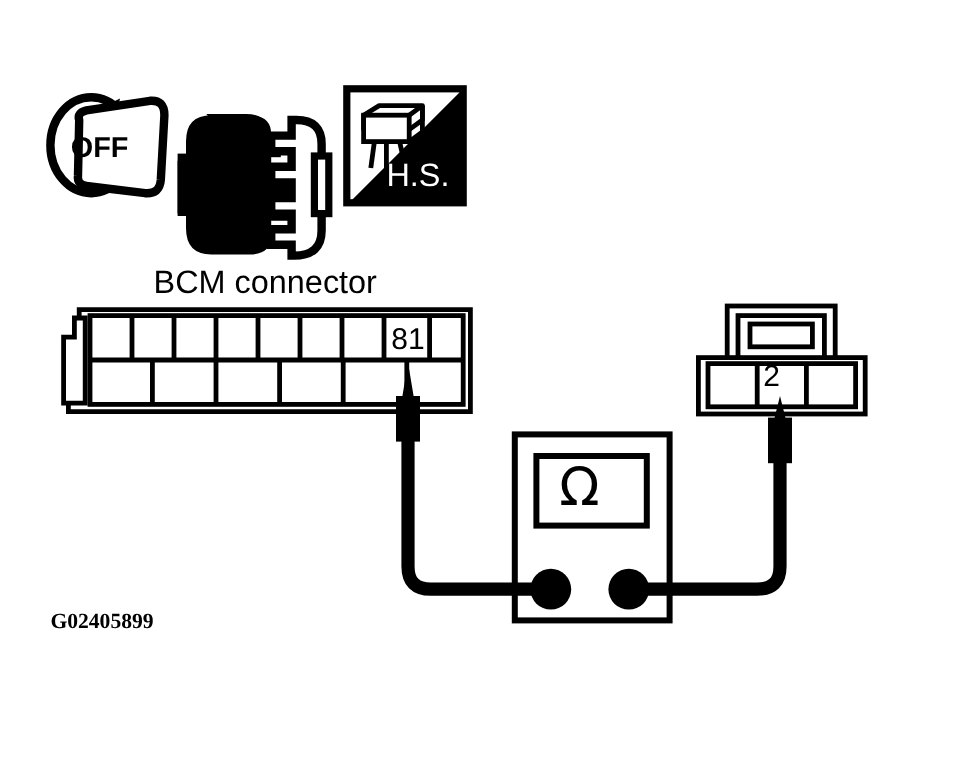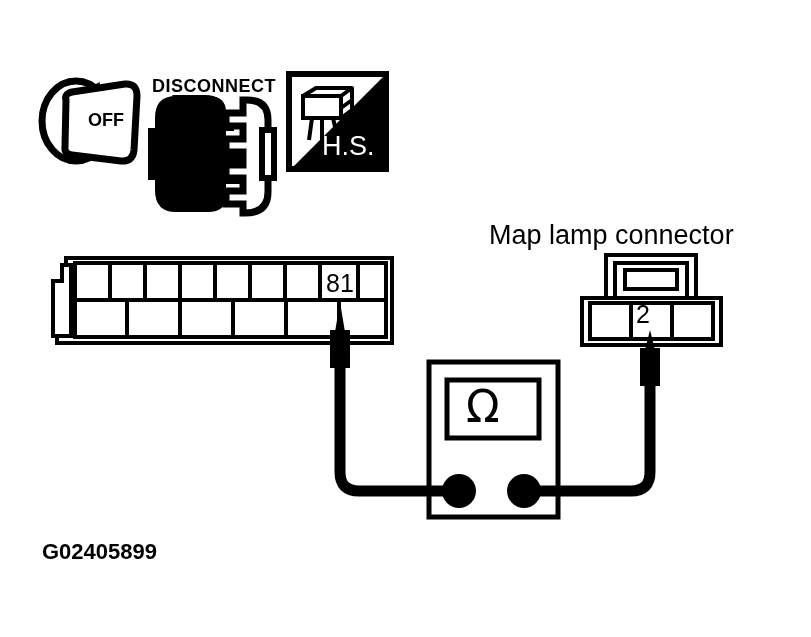--- a/index.html
+++ b/index.html
@@ -37,24 +37,24 @@
     font-size: 27px;
     letter-spacing: 0px;
   }
   #map-title {
     left: 489px;
     top: 220px;
     font-size: 27px;
   }
   #fig-id {
     left: 42px;
-    top: 539px;
-    font-size: 22px;
+    top: 507px;
+    font-size: 18px;
     font-weight: bold;
-    font-family: Liberation Sans, sans-serif;
+    font-family: Liberation Serif, serif;
   }
   .pinnum {
     position: absolute;
     font-size: 25px;
     font-family: "Liberation Sans", sans-serif;
     color: #000000;
     text-align: center;
   }
   #pin-48 { left: 322px; top: 269px; width: 36px; }
   #pin-2  { left: 628px; top: 300px; width: 30px; }
@@ -71,23 +71,23 @@
     letter-spacing: 0.5px;
   }
   #hs-text {
     left: 322px;
     top: 131px;
     font-size: 27px;
     color: #ffffff;
     font-weight: normal;
   }
   #off-text {
-    left: 88px;
+    left: 59px;
     top: 110px;
-    font-size: 18px;
+    font-size: 24px;
     font-weight: bold;
     color: #000000;
     text-align: center;
   }
   #ohm-text {
     position: absolute;
     left: 466px;
     top: 385px;
     font-size: 44px;
     font-family: "DejaVu Sans", sans-serif;
@@ -212,28 +212,27 @@
 
       <path d="M 650 360 L 650 472 Q 650 491 631 491 L 524 491" fill="none" stroke="#000" stroke-width="11" stroke-linecap="butt"></path>
 
       <rect x="640" y="348" width="20" height="38" fill="#000"></rect>
 
       <path d="M 650 330 L 655 350 L 645 350 Z" fill="#000"></path>
     </g>
 
   </svg>
 
-
-  <div class="lbl" id="map-title">Map lamp connector</div>
+  <div class="lbl" id="bcm-title">BCM connector</div>
+
 
   <div class="pinnum" id="pin-48">81</div>
 
   <div class="pinnum" id="pin-2">2</div>
 
-  <div class="icon-text" id="disconnect-text">DISCONNECT</div>
 
   <div class="icon-text" id="hs-text">H.S.</div>
 
   <div class="icon-text" id="off-text">OFF</div>
 
   <div id="ohm-text">Ω</div>
 
   <div class="lbl" id="fig-id">G02405899</div>
 
 </div>

